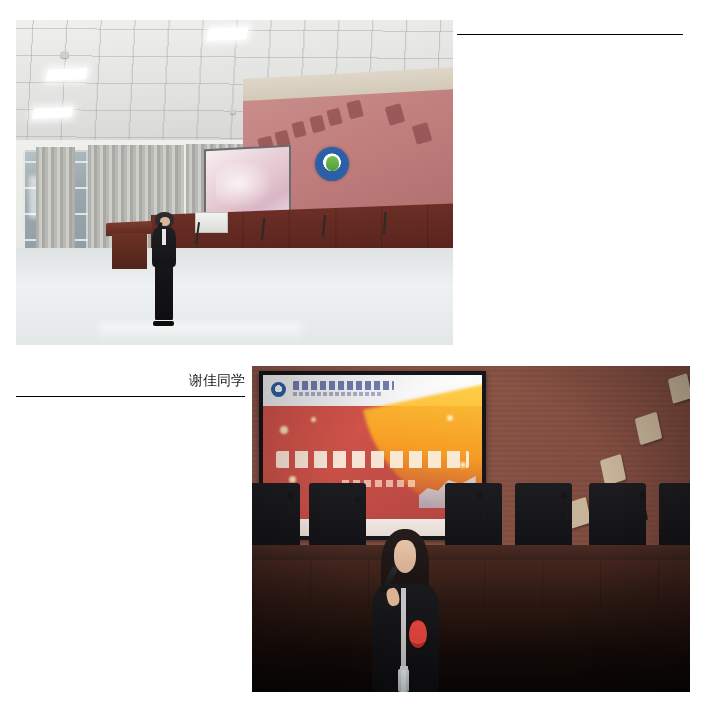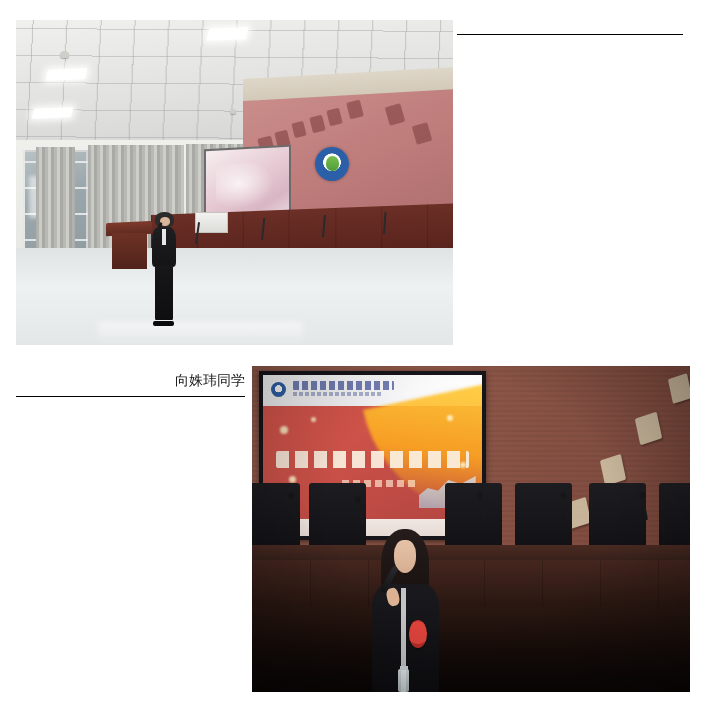--- a/index.html
+++ b/index.html
@@ -617,21 +617,21 @@
     </div>
 
   </div>
 </div>
 
 <div class="caption-block" id="caption-one">
   <div class="caption-rule"></div>
 </div>
 
 <div class="caption-block" id="caption-two">
-  <div class="caption-text">向姝玮同学</div>
+  <div class="caption-text">谢佳同学</div>
   <div class="caption-rule"></div>
 </div>
 
 <div class="photo-block" id="photo-two">
   <div class="p2-scene">
 
     <div class="p2-wall">
       <div class="p2-wall-grain"></div>
     </div>
 

